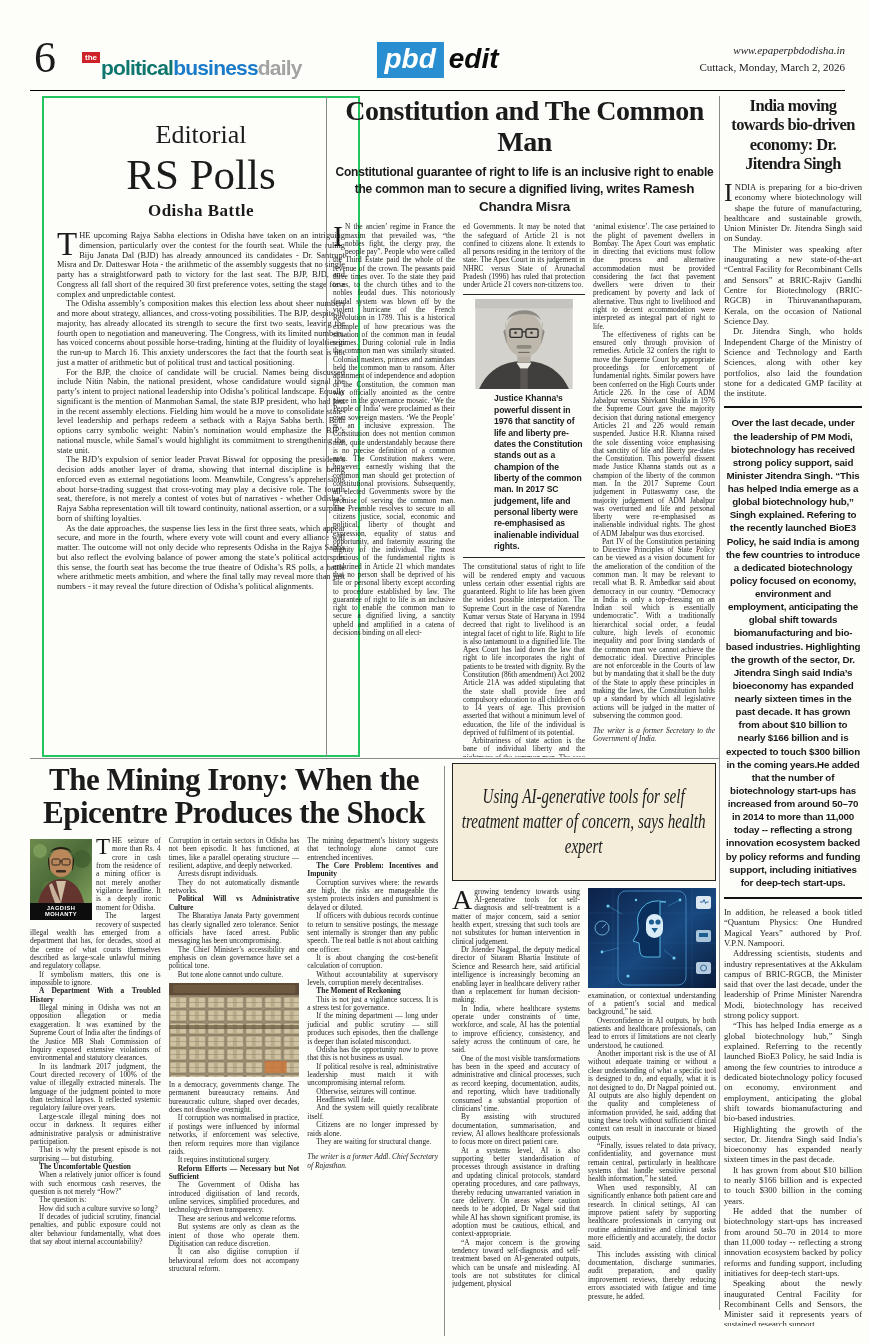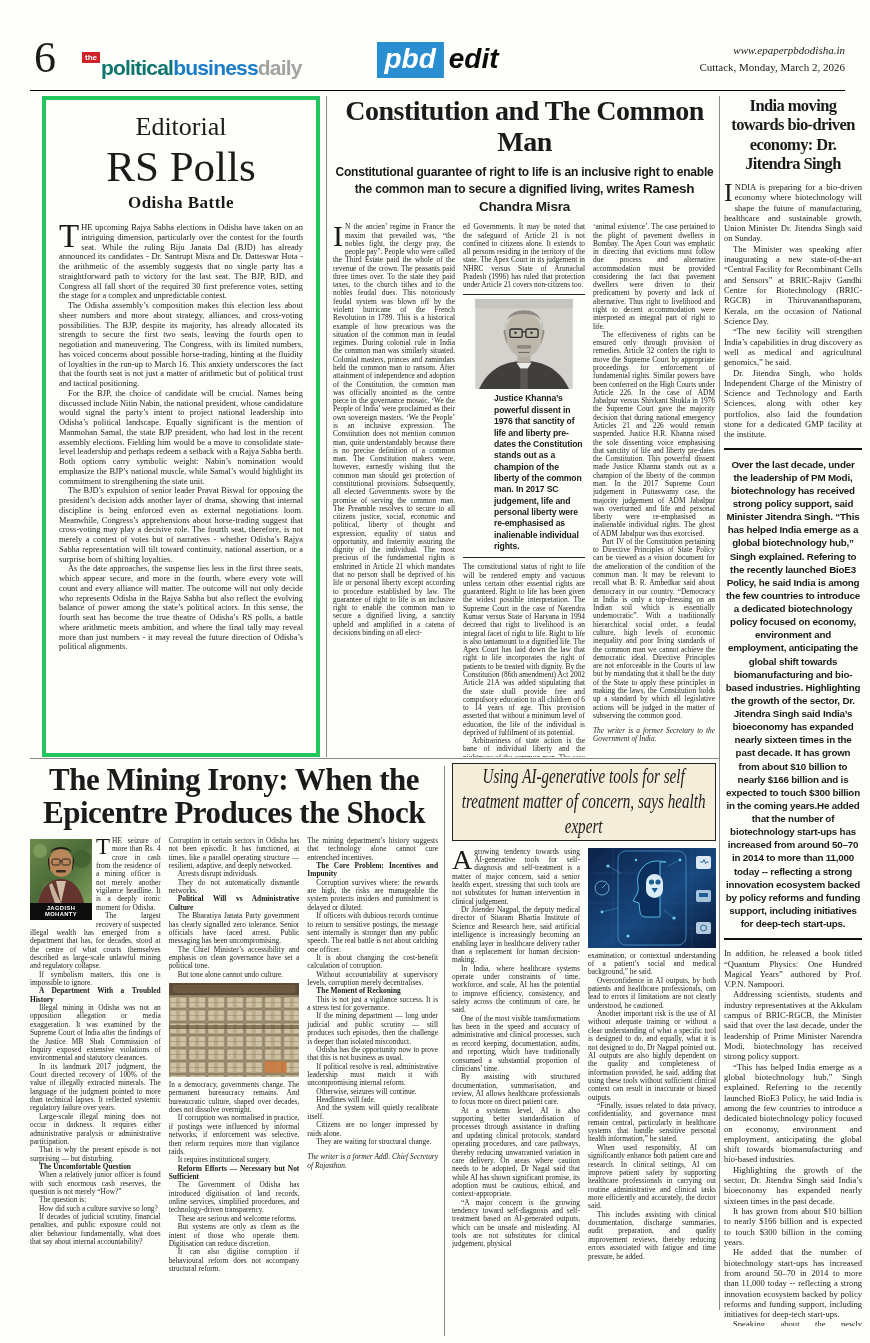--- a/index.html
+++ b/index.html
@@ -28,22 +28,22 @@
   
   .bt p{margin:0;text-indent:9px;text-align:justify;}
   .bt p.ni{text-indent:0;}
   .bt p.sub{font-weight:700;}
   .tag{font-style:italic;text-align:right;text-indent:0 !important;margin-top:7px !important;}
   .dc{float:left;font-family:var(--serif);padding:0 2px 0 0;}
   
   .vline{position:absolute;width:1px;background:#8a8a8a;}
   .hline{position:absolute;height:1px;background:#8a8a8a;}
   
-  .editorial{position:absolute;left:42px;top:96px;width:278px;height:661px;border:4px solid #22c55e;
-             box-sizing:border-box;padding:10px 13px;overflow:hidden;}
+  .editorial{position:absolute;left:42px;top:96px;width:318px;height:661px;border:2px solid #22c55e;
+             box-sizing:border-box;padding:20px 13px;overflow:hidden;}
   .ed-kicker{text-align:center;font-size:26px;margin:2px 0 0;}
   .ed-title{text-align:center;font-size:43px;line-height:1.05;margin:2px 0 4px;}
   .ed-sub{text-align:center;font-family:Liberation Serif, serif;font-weight:bold;font-size:17px;letter-spacing:0.5px;margin:0 0 10px;}
   .editorial .bt{font-size:8.4px;line-height:1.16;}
   .editorial .dc{font-size:33px;line-height:27px;}
   
   .constitution{position:absolute;left:333px;top:96px;width:383px;height:661px;overflow:hidden;}
   .con-headline{text-align:center;font-size:28px;letter-spacing:-0.5px;margin:0;line-height:1.1;}
   .con-stand{font-family:var(--sans);font-weight:bold;font-size:12px;letter-spacing:-0.2px;
              line-height:1.35;text-align:center;margin:6px 2px 7px;}
@@ -70,21 +70,21 @@
   .min-col{width:131px;font-size:7.4px;line-height:1.13;overflow:hidden;}
   .mining .dc{font-size:23px;line-height:19px;}
   .author-fig{float:left;width:62px;margin:1px 4px 1px 0;}
   .author-photo{width:62px;height:64px;display:block;}
   .author-label{background:#0d0d0d;color:#fff;font-family:var(--sans);font-weight:bold;font-size:5.8px;
                 letter-spacing:0.4px;text-align:center;padding:2px 0;}
   .cash-fig{margin:4px 0;}
   .cash-photo{width:100%;height:94px;display:block;}
   
   .ai{position:absolute;left:452px;top:763px;width:264px;height:576px;overflow:hidden;}
-  .ai-headbox{border:1.5px solid #222;background:#f3edda;padding:0 2px;text-align:center;overflow:hidden;}
+  .ai-headbox{border:1.5px solid #222;background:#f3edda;padding:20px 2px;text-align:center;overflow:hidden;}
   .ai-headline{font-family:var(--serif);font-style:italic;font-size:21px;line-height:1.2;
                width:140%;margin-left:-20%;transform:scaleX(0.72);transform-origin:center;}
   .ai-cols{display:flex;gap:8px;margin-top:7px;}
   .ai-col{width:128px;font-size:7.4px;line-height:1.13;overflow:hidden;}
   .ai .dc{font-size:28px;line-height:23px;}
   .ai-photo{width:100%;height:100px;display:block;margin-bottom:4px;}
 </style>
 </head>
 <body>
 
@@ -166,21 +166,20 @@
   </div>
 
   <div class="vline" style="left:719px;top:96px;height:1214px;"></div>
   <div class="hline" style="left:30px;top:758px;width:689px;"></div>
 
   <div class="bio">
     <h2 class="bio-headline">India moving towards bio-driven economy: Dr. Jitendra Singh</h2>
     <div class="bt">
       <p class="ni"><span class="dc">I</span><span>NDIA is preparing for a bio-driven economy where biotechnology will shape the future of manufacturing, healthcare and sustainable growth, Union Minister Dr. Jitendra Singh said on Sunday.</span></p>
       <p>The Minister was speaking after inaugurating a new state-of-the-art “Central Facility for Recombinant Cells and Sensors” at BRIC-Rajiv Gandhi Centre for Biotechnology (BRIC-RGCB) in Thiruvananthapuram, Kerala, on the occasion of National Science Day.</p>
-      <p>“The new facility will strengthen India’s capabilities in drug discovery as well as medical and agricultural genomics,” he said.</p>
       <p>Dr. Jitendra Singh, who holds Independent Charge of the Ministry of Science and Technology and Earth Sciences, along with other key portfolios, also laid the foundation stone for a dedicated GMP facility at the institute.</p>
       <div class="bio-quote">Over the last decade, under the leadership of PM Modi, biotechnology has received strong policy support, said Minister Jitendra Singh. “This has helped India emerge as a global biotechnology hub,” Singh explained. Refering to the recently launched BioE3 Policy, he said India is among the few countries to introduce a dedicated biotechnology policy focused on economy, environment and employment, anticipating the global shift towards biomanufacturing and bio-based industries. Highlighting the growth of the sector, Dr. Jitendra Singh said India’s bioeconomy has expanded nearly sixteen times in the past decade. It has grown from about $10 billion to nearly $166 billion and is expected to touch $300 billion in the coming years.He added that the number of biotechnology start-ups has increased from around 50–70 in 2014 to more than 11,000 today -- reflecting a strong innovation ecosystem backed by policy reforms and funding support, including initiatives for deep-tech start-ups.</div>
       <p class="ni">In addition, he released a book titled “Quantum Physics: One Hundred Magical Years” authored by Prof. V.P.N. Nampoori.</p>
       <p>Addressing scientists, students and industry representatives at the Akkulam campus of BRIC-RGCB, the Minister said that over the last decade, under the leadership of Prime Minister Narendra Modi, biotechnology has received strong policy support.</p>
       <p>“This has helped India emerge as a global biotechnology hub,” Singh explained. Referring to the recently launched BioE3 Policy, he said India is among the few countries to introduce a dedicated biotechnology policy focused on economy, environment and employment, anticipating the global shift towards biomanufacturing and bio-based industries.</p>
       <p>Highlighting the growth of the sector, Dr. Jitendra Singh said India’s bioeconomy has expanded nearly sixteen times in the past decade.</p>
       <p>It has grown from about $10 billion to nearly $166 billion and is expected to touch $300 billion in the coming years.</p>
       <p>He added that the number of biotechnology start-ups has increased from around 50–70 in 2014 to more than 11,000 today -- reflecting a strong innovation ecosystem backed by policy reforms and funding support, including initiatives for deep-tech start-ups.</p>
       <p>Speaking about the newly inaugurated Central Facility for Recombinant Cells and Sensors, the Minister said it represents years of sustained research support.</p>
 

